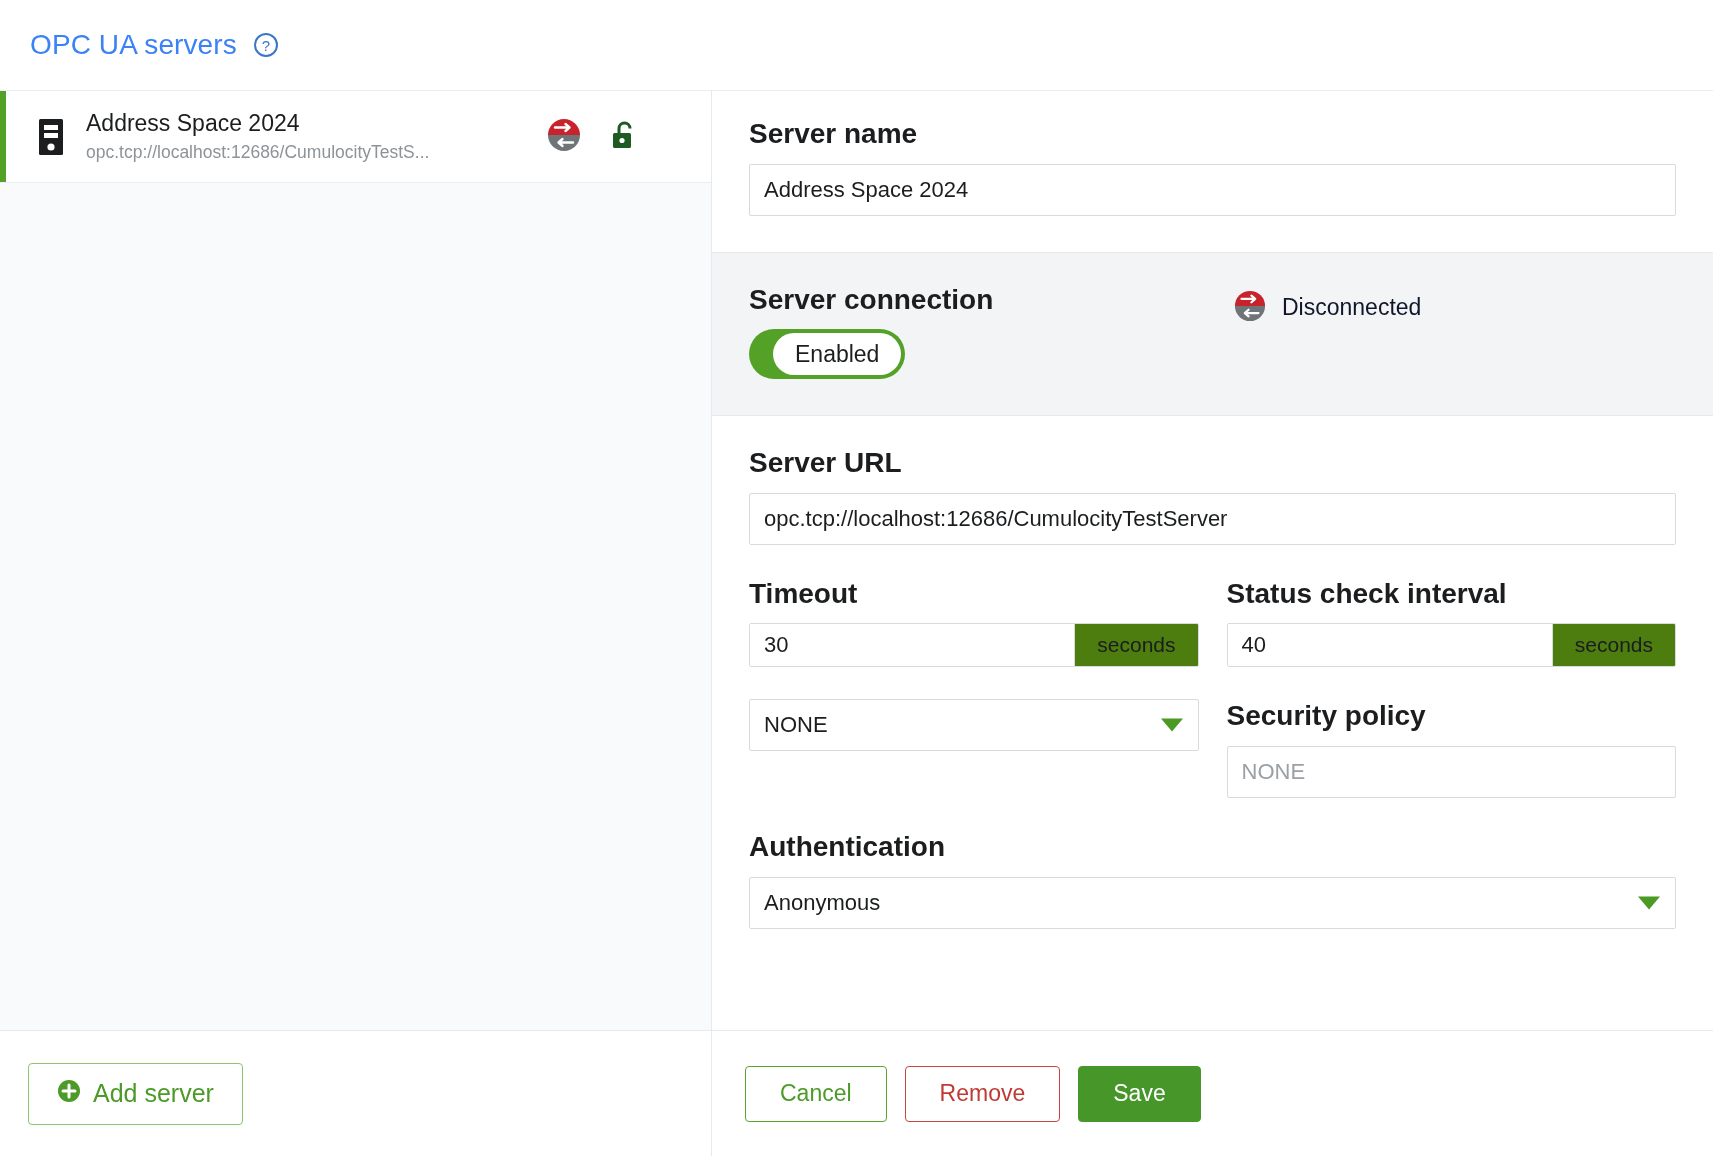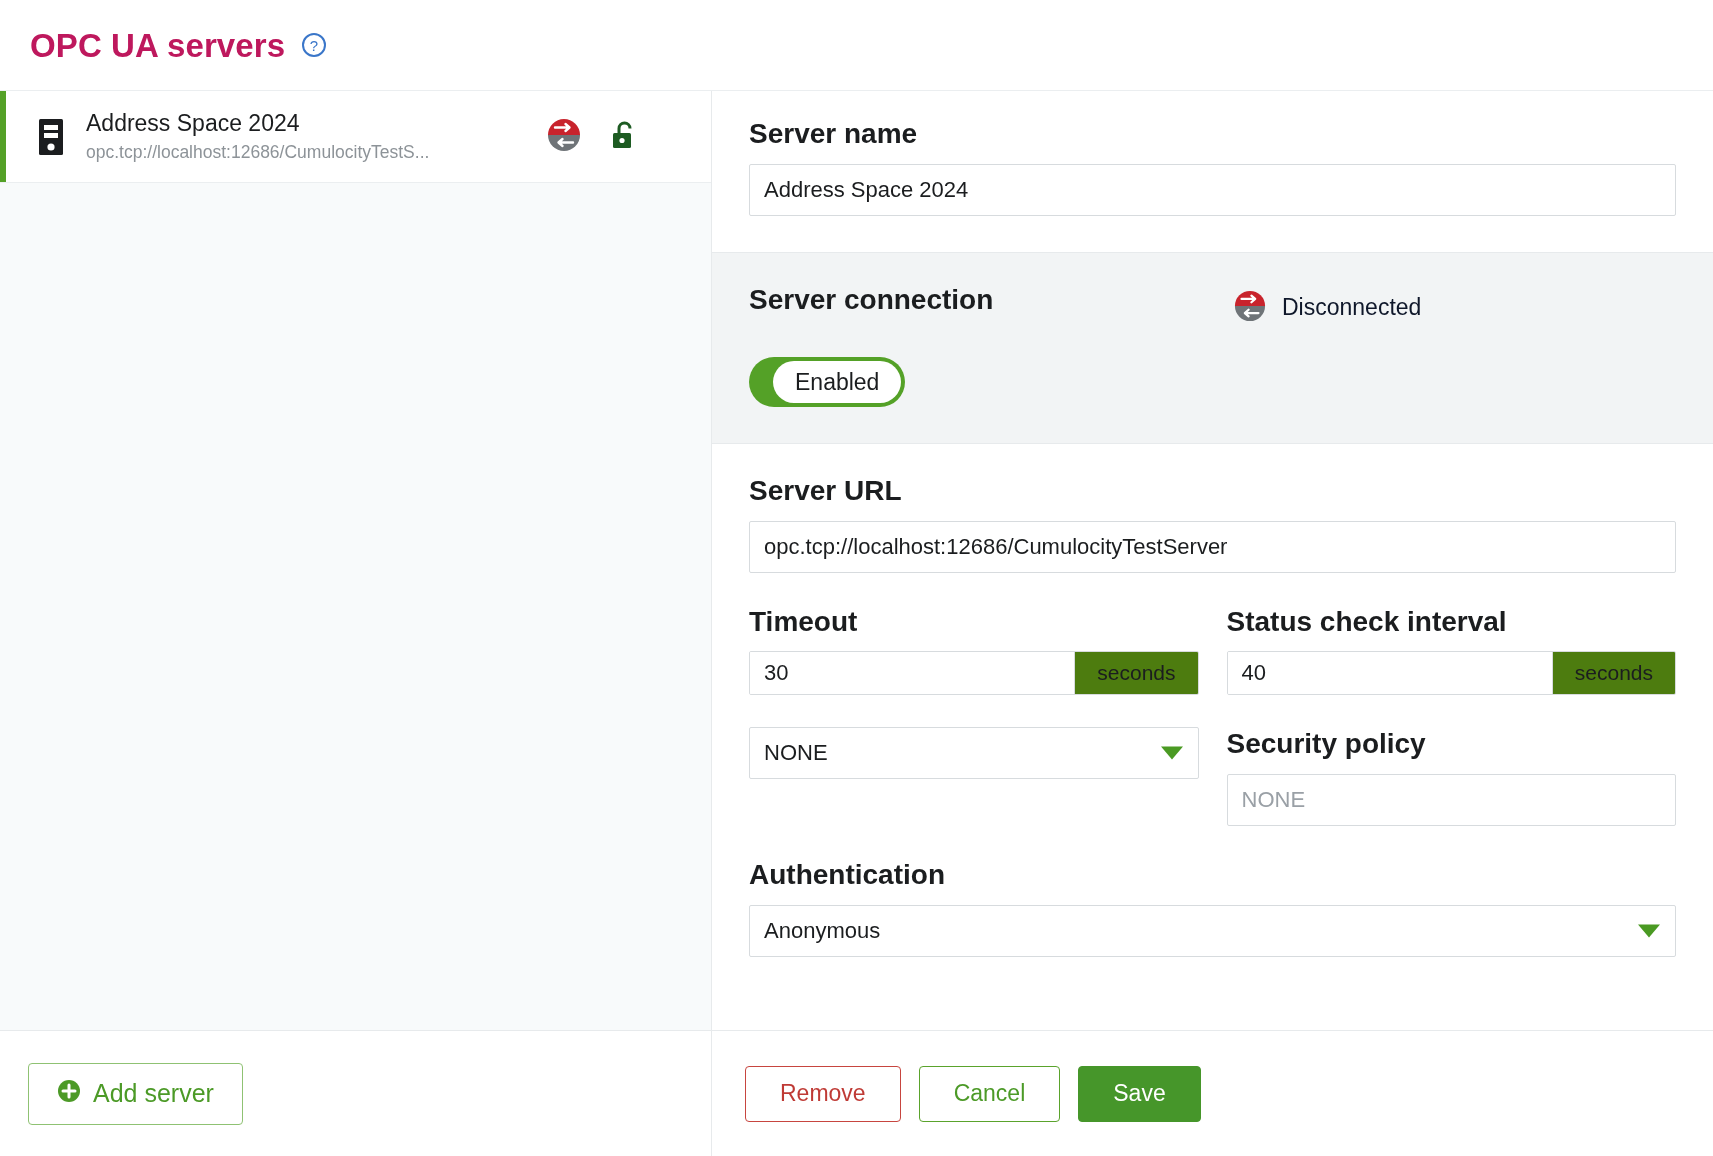--- a/index.html
+++ b/index.html
@@ -28,23 +28,23 @@
   .page-header {
     height: 90px;
     flex: 0 0 90px;
     display: flex;
     align-items: center;
     padding-left: 30px;
     box-sizing: border-box;
     background: #ffffff;
   }
   .page-title {
-    font-size: 33px;
-    font-weight: 700;
-    color: #be185d;
+    font-size: 28px;
+    font-weight: 400;
+    color: #3b82f6;
     letter-spacing: 0.1px;
     line-height: 1;
   }
   .help-icon {
     margin-left: 16px;
     width: 26px;
     height: 26px;
     display: inline-flex;
     align-items: center;
     justify-content: center;
@@ -219,21 +219,20 @@
     display: inline-flex;
     align-items: flex-start;
     background: #54a127;
     border-radius: 999px;
     height: 50px;
     padding: 4px;
     padding-left: 24px;
     box-sizing: border-box;
     cursor: pointer;
     border: none;
-    margin-top: 28px;
   }
   .toggle-knob {
     background: #ffffff;
     border-radius: 999px;
     height: 42px;
     display: flex;
     align-items: center;
     padding: 0 22px;
     font-size: 23px;
     color: #1b1d1f;
@@ -527,20 +526,20 @@
                 <span>Anonymous</span>
               </div>
               <span class="caret"></span>
             </div>
           </div>
 
         </div>
       </div>
 
       <div class="right-footer">
+        <button class="btn btn-outline-green">Cancel</button>
         <button class="btn btn-outline-red">Remove</button>
-        <button class="btn btn-outline-green">Cancel</button>
         <button class="btn btn-solid-green">Save</button>
       </div>
     </div>
 
   </div>
 </div>
 
 </body></html>

